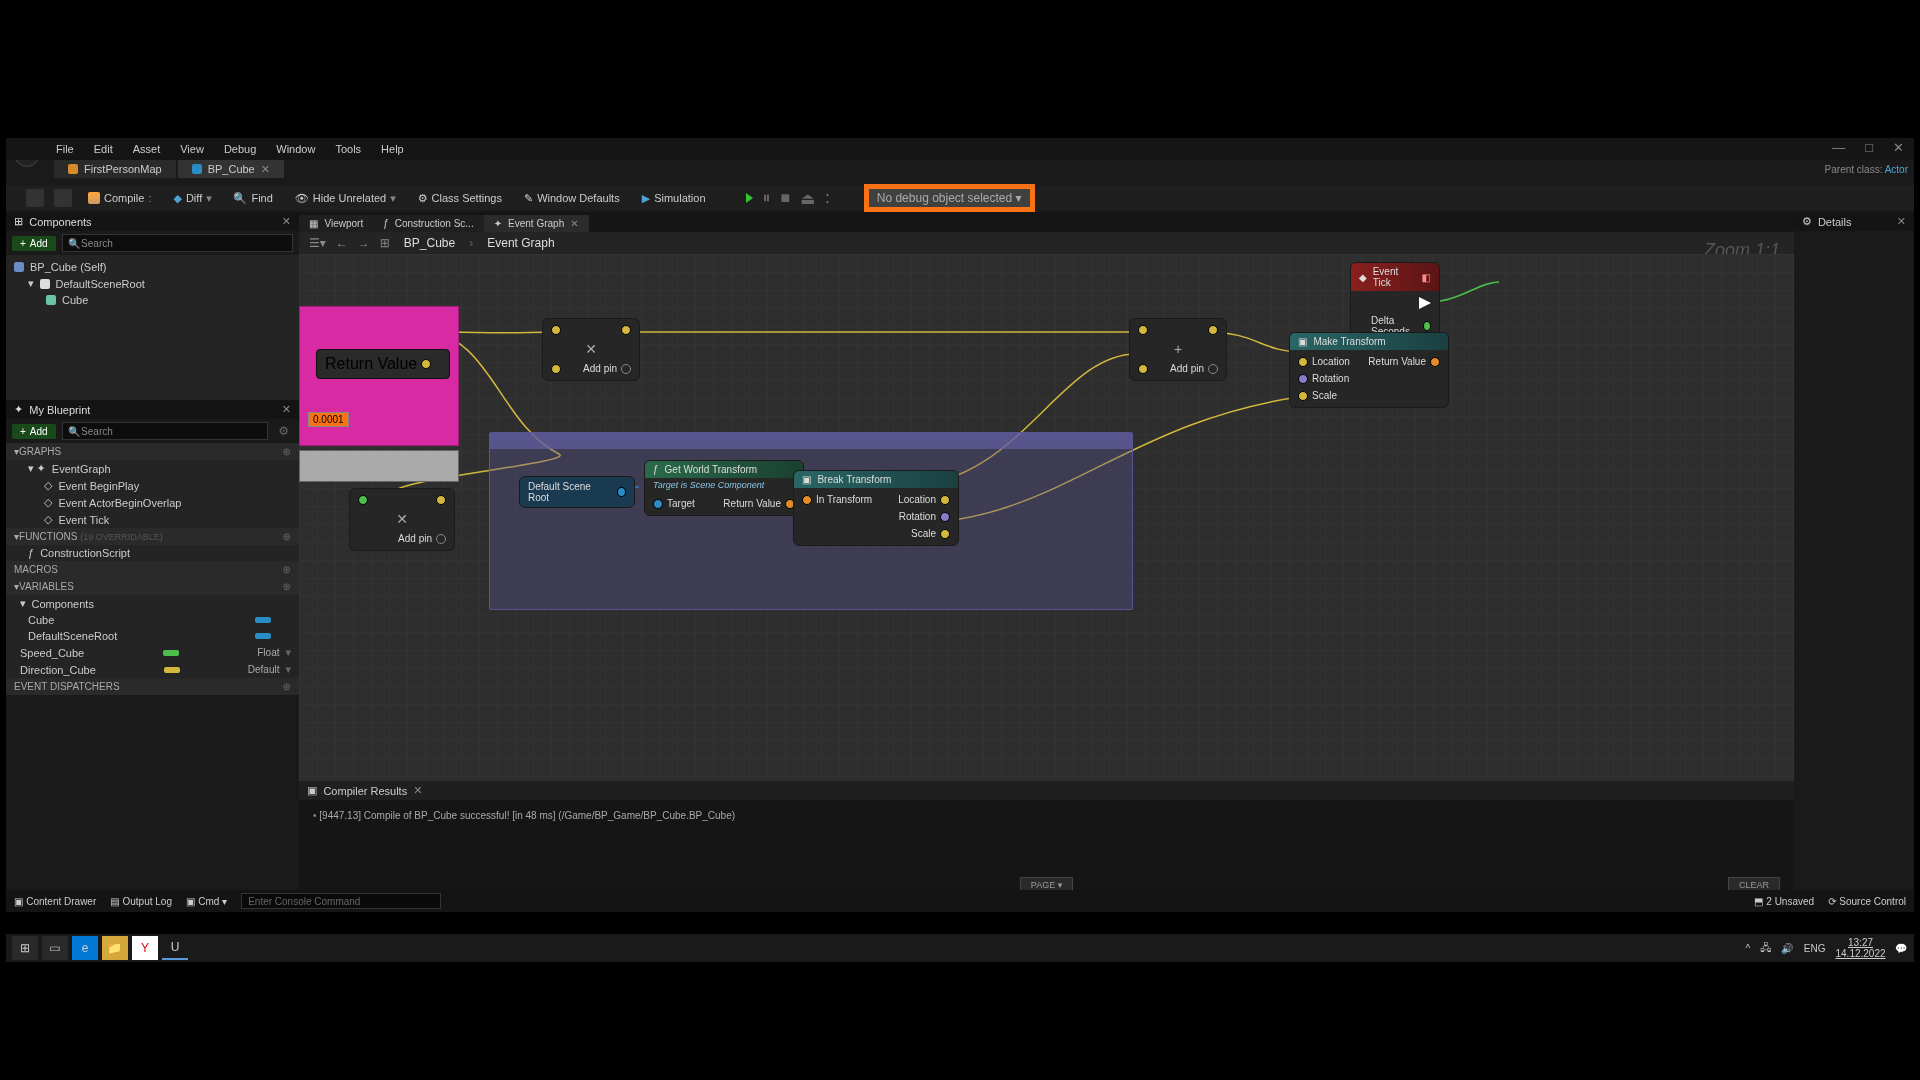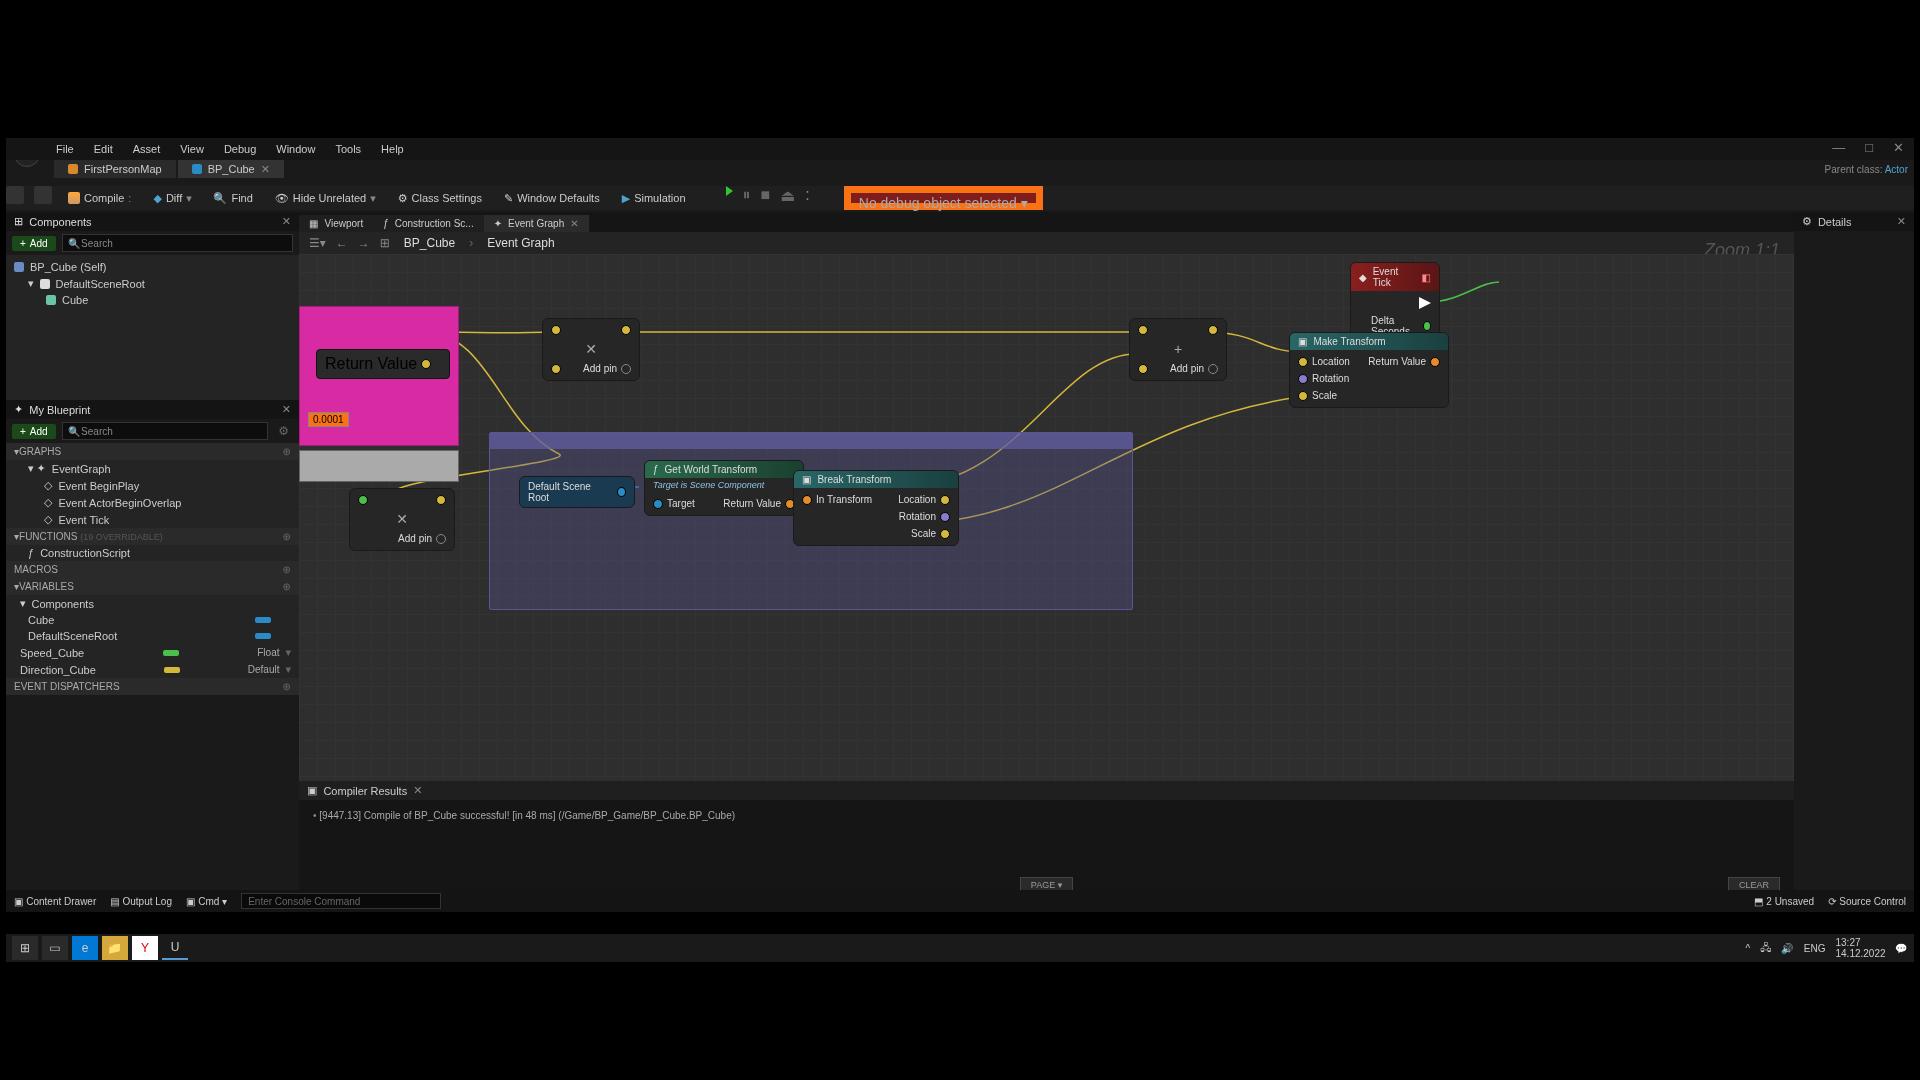--- a/index.html
+++ b/index.html
@@ -11,26 +11,26 @@
 .menubar span { color: #ccc; font-size: 11px; padding: 0 10px; cursor: pointer; }
 .win-controls { position: absolute; right: 4px; top: 2px; display: flex; gap: 8px; }
 .win-controls span { color: #888; font-size: 13px; padding: 0 6px; cursor: pointer; }
 .parent-label { position: absolute; right: 6px; top: 26px; font-size: 10px; color: #888; }
 .parent-label .link { color: #4fa3d1; }
 .tabbar { position: absolute; left: 48px; top: 22px; height: 18px; display: flex; }
 .tab { background: #2a2a2a; color: #ccc; font-size: 11px; padding: 2px 14px; display: flex; align-items: center; gap: 6px; margin-right: 2px; }
 .tab.active { background: #333; }
 .tab .close { color: #888; font-size: 11px; }
 .tab-icon { width: 10px; height: 10px; background: #d88a2a; border-radius: 2px; }
-.toolbar { position: absolute; left: 0; top: 48px; width: 100%; height: 24px; background: #1f1f1f; display: flex; padding-left: 0; gap: 10px; }
+.toolbar { position: absolute; left: 0; top: 48px; width: 100%; height: 24px; background: #1f1f1f; display: flex; align-items: center; padding-left: 20px; gap: 10px; }
 .tb-btn { color: #ccc; font-size: 11px; display: flex; align-items: center; gap: 4px; padding: 2px 6px; cursor: pointer; }
 .tb-icon { width: 18px; height: 18px; background: #333; border-radius: 2px; }
 .compile-icon { width: 12px; height: 12px; background: linear-gradient(#ffa73b,#c96); border-radius: 2px; }
 .play-btn { width: 0; height: 0; border-left: 7px solid #2ec72e; border-top: 5px solid transparent; border-bottom: 5px solid transparent; }
-.dropdown-combo { background: #7f1d1d; border: 7px solid #f97316; color: #aaa; font-size: 14px; padding: 2px 8px; }
+.dropdown-combo { background: #404040; border: 5px solid #f97316; color: #aaa; font-size: 12px; padding: 2px 8px; }
 
 
 .left-col { position: absolute; left: 0; top: 74px; width: 293px; bottom: 24px; }
 .panel-header { background: #141414; color: #ddd; font-size: 11px; padding: 3px 8px; display: flex; align-items: center; gap: 6px; }
 .panel-header .close { color: #888; margin-left: auto; font-size: 11px; }
 .add-search { background: #1a1a1a; padding: 3px 6px; display: flex; align-items: center; gap: 6px; }
 .add-btn { background: #1a4a1a; color: #fff; font-size: 10px; padding: 2px 8px; border-radius: 2px; display: flex; align-items: center; gap: 4px; }
 .search-box { background: #0d0d0d; border: 1px solid #333; flex: 1; height: 18px; color: #888; font-size: 10px; padding: 0 6px; display: flex; align-items: center; }
 .tree { background: #242424; font-size: 11px; color: #ccc; padding: 4px 0; }
 .tree-item { padding: 2px 8px; display: flex; align-items: center; gap: 6px; }
@@ -98,21 +98,21 @@
 
 
 .status-bar { position: absolute; left: 0; bottom: 0; width: 100%; height: 22px; background: #141414; display: flex; align-items: center; font-size: 10px; color: #ccc; gap: 14px; padding: 0 8px; }
 .status-bar .cmd-box { background: #0a0a0a; border: 1px solid #333; width: 200px; height: 16px; color: #666; padding: 0 6px; display: flex; align-items: center; }
 .status-right { margin-left: auto; display: flex; gap: 14px; align-items: center; }
 
 
 .taskbar { position: absolute; left: 6px; right: 6px; bottom: 118px; height: 28px; background: #1a1a1a; display: flex; align-items: center; padding: 0 6px; }
 .tb-app { width: 26px; height: 24px; background: #2a2a2a; margin-right: 4px; display: flex; align-items: center; justify-content: center; font-size: 12px; color: #ccc; }
 .tb-tray { margin-left: auto; display: flex; align-items: center; gap: 10px; color: #ccc; font-size: 10px; }
-.tb-clock { text-align: left; line-height: 1.1; }
+.tb-clock { text-align: center; line-height: 1.1; text-decoration: underline; }
 
 
 .wires { position: absolute; left: 0; top: 0; width: 100%; height: 100%; pointer-events: none; }
 .wire { fill: none; stroke: #d4b83d; stroke-width: 1.5; }
 .wire.blue { stroke: #2a8cc4; }
 .wire.orange { stroke: #e28c2a; }
 .wire.green { stroke: #4cbe4c; }
 </style>
 </head>
 <body>

